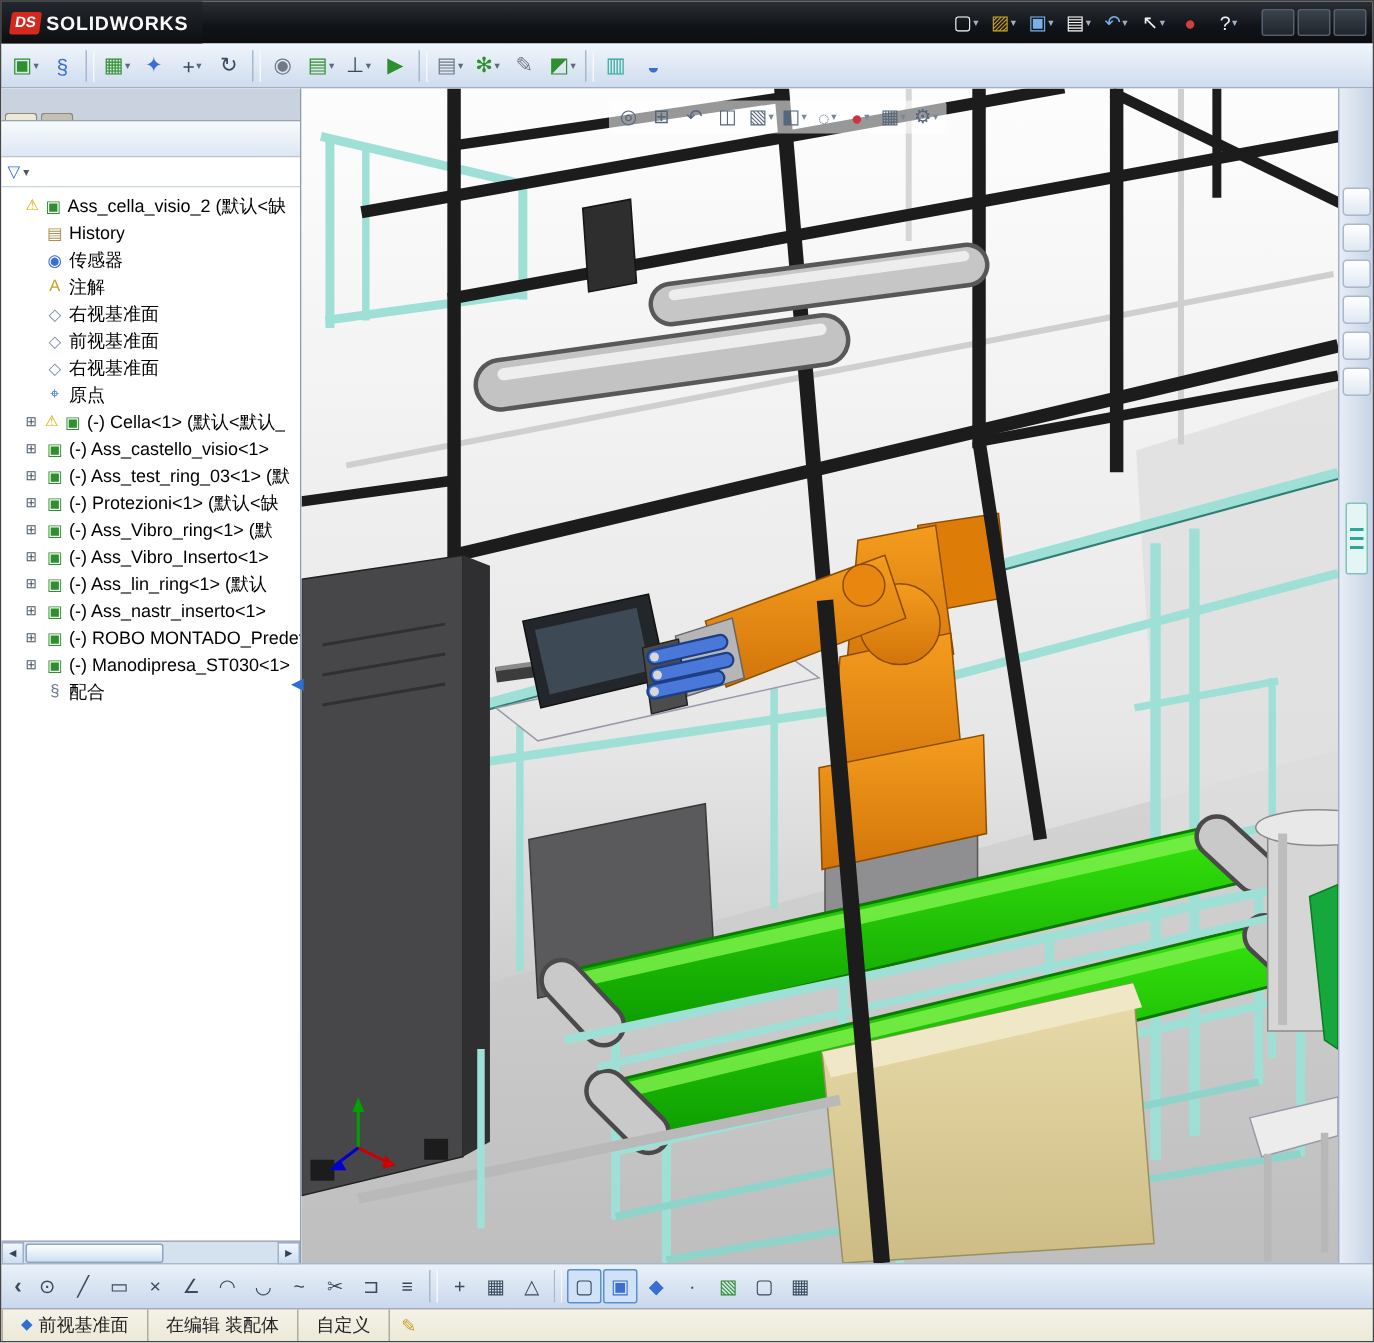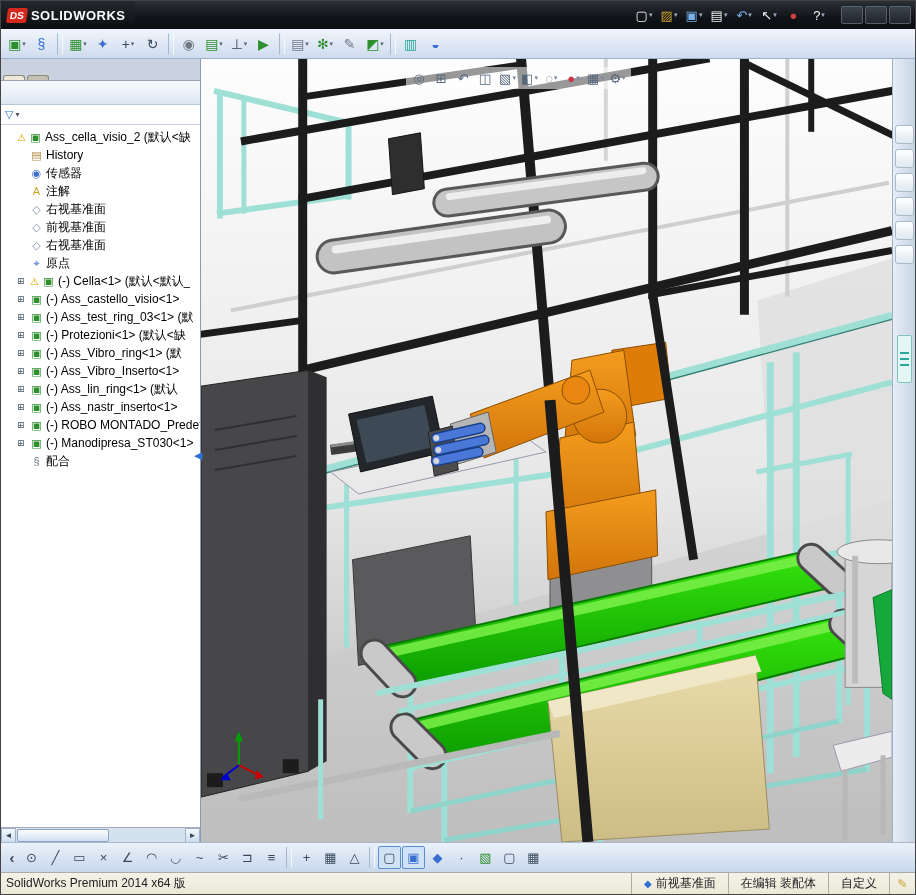--- a/index.html
+++ b/index.html
@@ -712,21 +712,20 @@
       </span>
       <span class="bbicon">
         <i class="g" style="font-style:normal">▢</i>
       </span>
       <span class="bbicon">
         <i class="g" style="font-style:normal">▦</i>
       </span>
     </div>
 
   <div class="statusbar">
-    <span class="sbleft">SolidWorks Premium 2014 x64 版</span>
     <span class="sbsec">
       <i class="sbich">◆</i>
       <span>前视基准面</span>
     </span>
     <span class="sbsec">在编辑 装配体</span>
     <span class="sbsec">自定义</span>
     <span class="sbpencil">✎</span>
   </div>
 
   <span class="splitarrow">◀</span>

